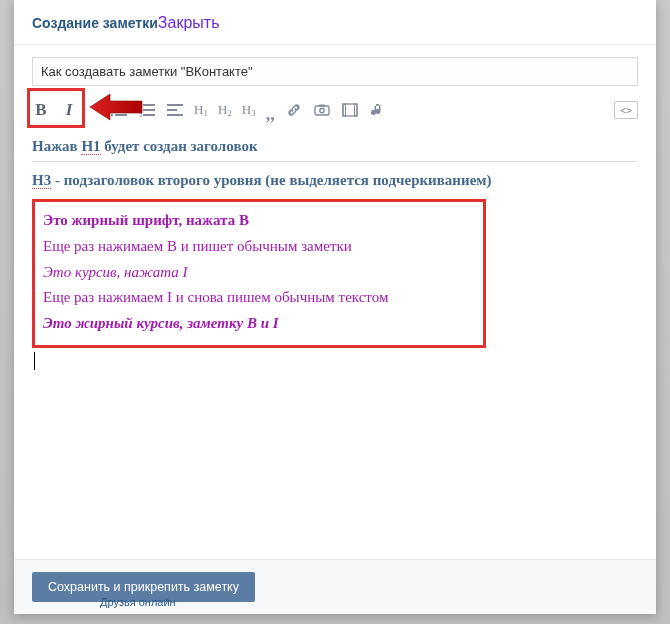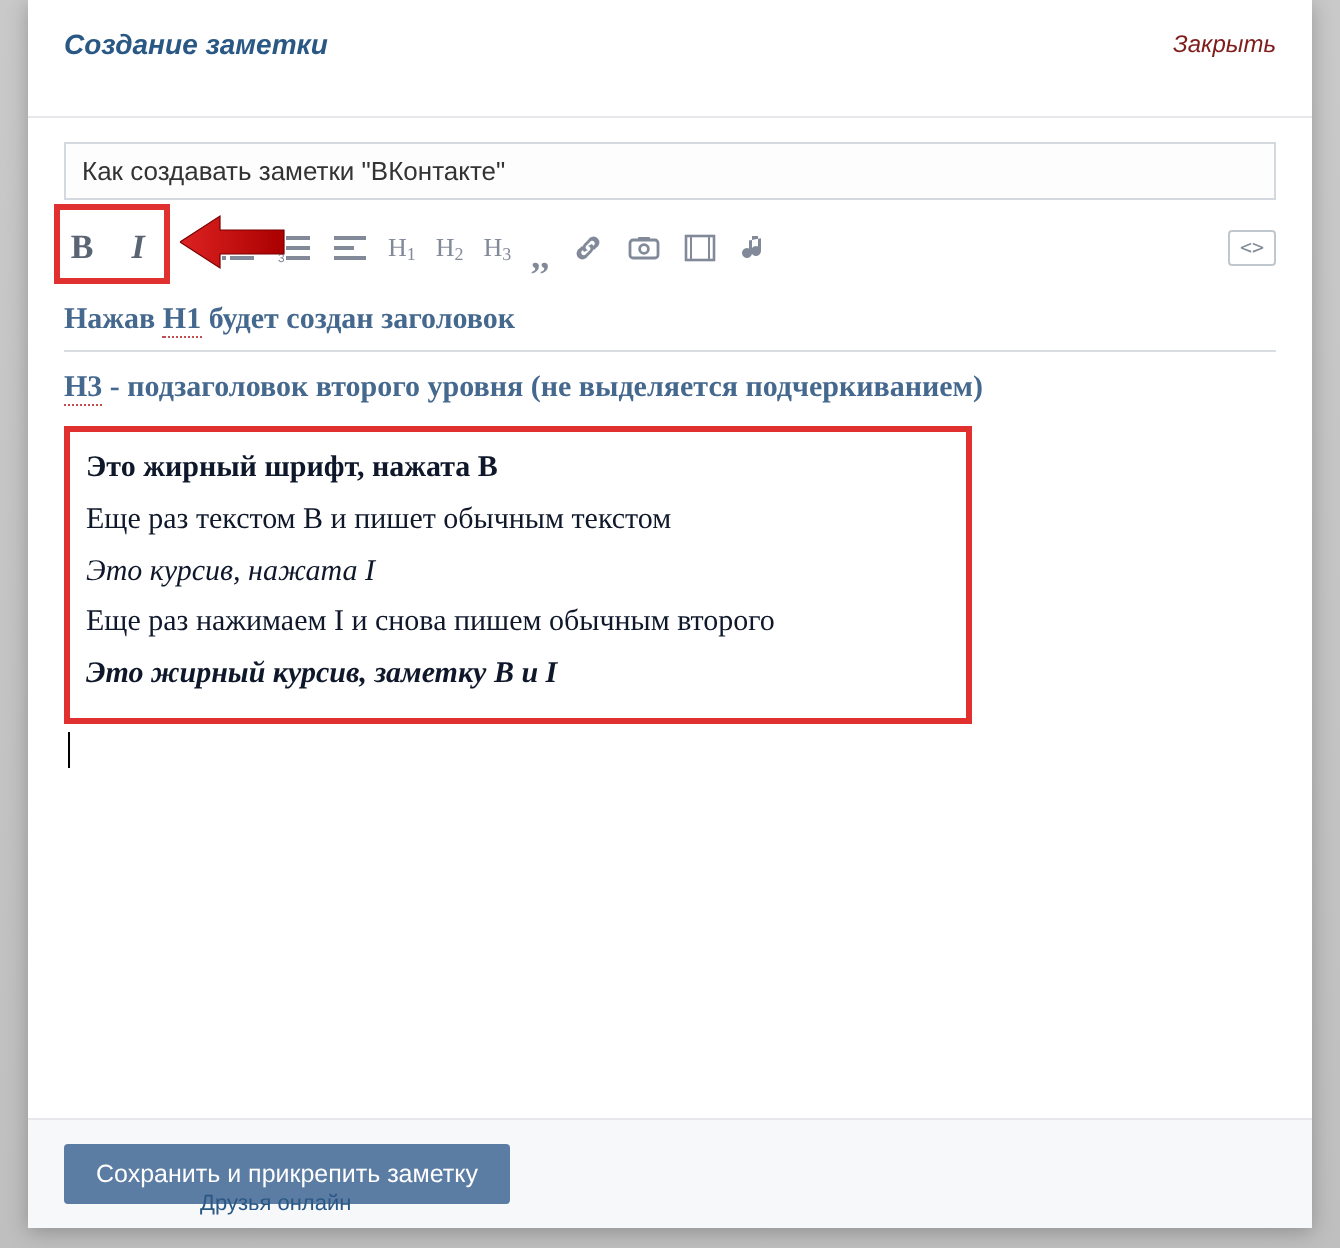--- a/index.html
+++ b/index.html
@@ -1,22 +1,22 @@
 <!DOCTYPE html>
 <html><head>
 <meta charset="utf-8">
 <style>
   html,body{margin:0;padding:0;font-family:"Helvetica Neue",Arial,sans-serif;font-size:13px;color:#000;background:#d2d2d2;}
   .viewport{width:670px;height:624px;position:relative;overflow:hidden;background:#c8c8c8;}
   
   .bg{position:absolute;inset:0;background:linear-gradient(#c9c9c9,#bfbfbf);}
   .modal{position:absolute;left:14px;top:0;right:14px;bottom:10px;background:#fff;box-shadow:0 2px 10px rgba(0,0,0,0.25);}
-  .mhdr{display:flex;align-items:center;justify-content:space-between;padding:14px 18px 28px;border-bottom:1px solid #e7e8ec;font-style:italic;}
+  .mhdr{display:flex;align-items:center;justify-content:flex-start;padding:14px 18px 12px;border-bottom:1px solid #e7e8ec;}
   .mhdr .title{font-weight:bold;color:#2a5885;font-size:14px;}
-  .mhdr .close{color:#7f1d1d;font-size:12px;cursor:pointer;}
+  .mhdr .close{color:#6d28d9;font-size:16px;cursor:pointer;}
   .mbody{padding:12px 18px 0;}
   .title-input{box-sizing:border-box;width:100%;border:1px solid #d3d9de;padding:6px 8px;font-size:13px;color:#333;background:#fdfdfd;outline:none;}
   
   .tbwrap{position:relative;margin:10px 0 0;}
   .tb{display:flex;align-items:center;gap:10px;height:28px;}
   .tb-btn{width:18px;height:18px;display:inline-flex;align-items:center;justify-content:center;color:#828a99;cursor:pointer;}
   .tb-btn svg{width:16px;height:16px;fill:#828a99;}
   .hicon{font-family:Georgia,serif;font-size:13px;color:#828a99;font-weight:500;}
   .hicon sub{font-size:9px;vertical-align:-2px;}
   .quote{font-family:Georgia,serif;font-size:18px;line-height:10px;color:#828a99;font-weight:bold;position:relative;top:4px;}
@@ -26,21 +26,21 @@
   .bi-highlight{position:absolute;left:-5px;top:-8px;width:52px;height:34px;border:3px solid #e03030;pointer-events:none;}
   .arrow{position:absolute;left:58px;top:-6px;pointer-events:none;}
   
   .editor{margin-top:14px;}
   .h1,.h2,.h3{font-family:Georgia,"Times New Roman",serif;color:#45688e;font-weight:bold;}
   .h1{font-size:15px;padding-bottom:6px;border-bottom:1px solid #d9dde2;margin:12px 0 8px;}
   .h2{font-size:17px;padding-bottom:5px;border-bottom:1px solid #d9dde2;margin:10px 0 8px;}
   .h3{font-size:15px;margin:10px 0 10px;}
   .ul{border-bottom:1px dotted #c24f4f;}
   .sample-box{border:3px solid #e03030;padding:4px 8px 6px;width:432px;}
-  .sample-box p{margin:4px 0;font-family:Georgia,"Times New Roman",serif;font-size:15px;color:#0f172a;line-height:1.45;}
+  .sample-box p{margin:4px 0;font-family:Georgia,"Times New Roman",serif;font-size:15px;color:#a21caf;line-height:1.45;}
   .bold{font-weight:bold;}
   .ital{font-style:italic;}
   .cursor-line{margin:4px 0 0 2px;width:1px;height:18px;background:#000;}
   
   .mftr{position:absolute;left:0;right:0;bottom:0;background:#f7f8fa;border-top:1px solid #e7e8ec;padding:12px 18px;margin-top:46px;}
   .save-btn{background:#5b7ca3;color:#fff;border:none;padding:8px 16px;font-size:12.5px;border-radius:2px;cursor:pointer;}
   
   .below{position:absolute;left:100px;bottom:16px;font-size:11px;color:#2a5885;font-weight:normal;}
 </style>
 </head>
@@ -148,23 +148,23 @@
       <div class="editor">
         <div class="h1">
           <span>Нажав </span><span class="ul">H1</span><span> будет создан заголовок</span>
         </div>
         <div class="h3">
           <span class="ul">H3</span><span> - подзаголовок второго уровня (не выделяется подчеркиванием)</span>
         </div>
 
         <div class="sample-box">
           <p class="bold">Это жирный шрифт, нажата B</p>
-          <p>Еще раз текстом B и пишет обычным текстом</p>
+          <p>Еще раз нажимаем B и пишет обычным заметки</p>
           <p class="ital">Это курсив, нажата I</p>
-          <p>Еще раз нажимаем I и снова пишем обычным второго</p>
+          <p>Еще раз нажимаем I и снова пишем обычным текстом</p>
           <p class="bold ital">Это жирный курсив, заметку B и I</p>
         </div>
         <div class="cursor-line"></div>
       </div>
 
     </div>
 
     <div class="mftr">
       <button class="save-btn">Сохранить и прикрепить заметку</button>
     </div>

